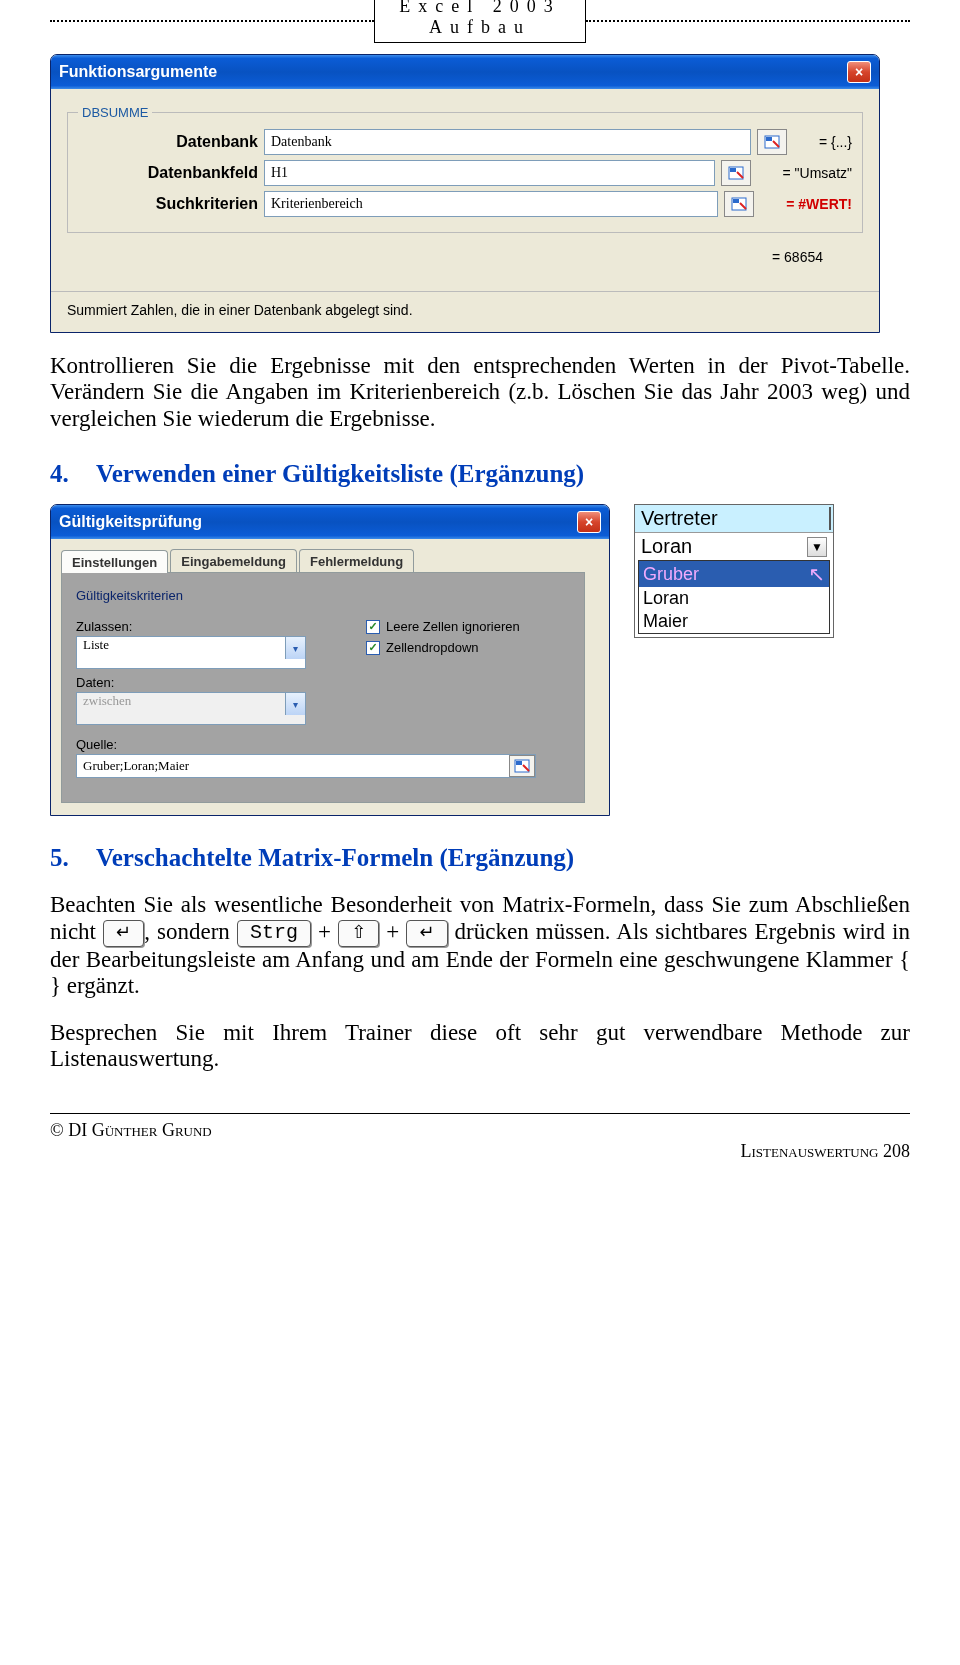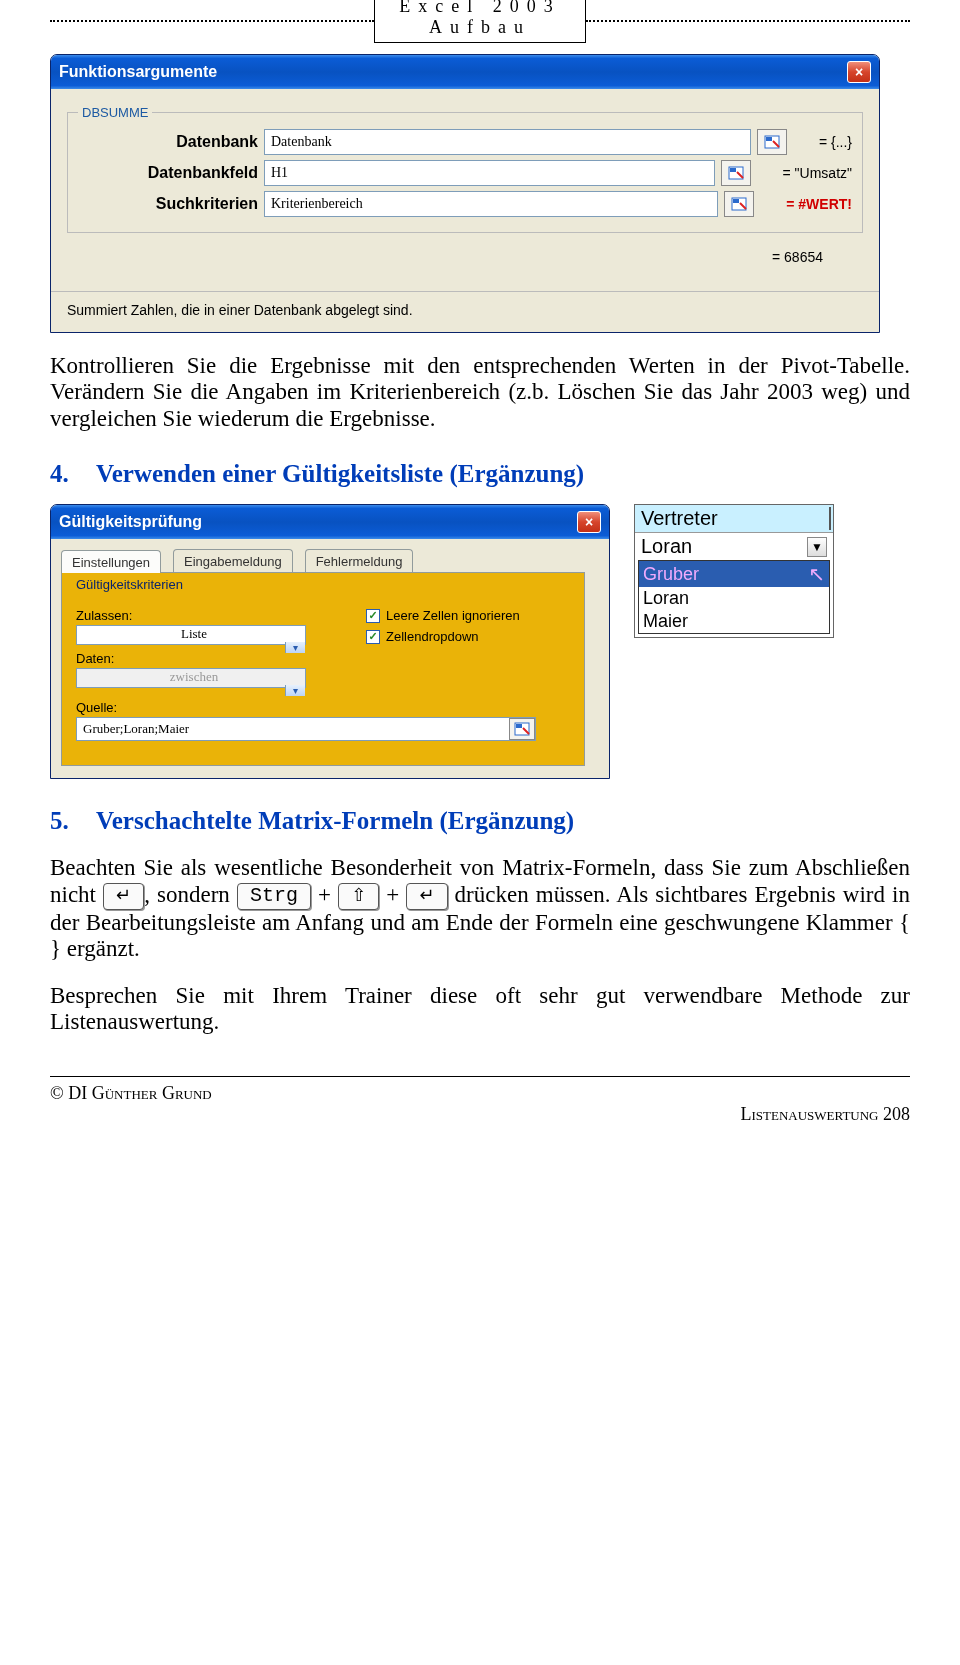--- a/index.html
+++ b/index.html
@@ -134,49 +134,48 @@
     box-shadow: 1px 1px 0 #999;
     vertical-align:middle;
   }
   .key .glyph{ font-family: Arial, sans-serif; font-size:18px; }
 
   
   .row2 { display:flex; gap:24px; align-items:flex-start; margin-top:16px; }
   .dialog2 {
     width:560px;
   }
-  .tabs { display:flex; margin-top:10px; gap:12px; padding:0 10px; }
+  .tabs { display:flex; margin-top:10px; gap:2px; padding:0 10px;font-weight:bold; }
   .tab {
     background:#ece9d8;
     border:1px solid #919b9c;
     border-bottom:none;
     border-radius:4px 4px 0 0;
     padding:4px 10px 3px 10px;
     font-size:13px;
     color:#333;
   }
   .tab.active {
     background:#fcfcfa;
     position:relative; top:1px;
   }
   .tab-panel {
     border:1px solid #919b9c;
-    background:#eab308;
+    background:#a3a3a3;
     margin:0 24px 12px 10px;
-    padding:2px 14px 18px 14px;
+    padding:13px 14px 18px 14px;
   }
   .group-title { color:#0a246a; margin:2px 0 10px 0; font-size:13px; }
   .fld { margin:6px 0; }
   .fld-label { font-size:13px; }
   .combo {
-    display:flex; width:230px; height:20px;
+    display:flex; width:230px; height:33px;
     border:1px solid #7e9db9; background:#fff; font:13px Tahoma;
-    align-items:center; padding-left:6px;
+    padding-left:6px;
     margin-top:2px;
-    flex-direction:column;
   }
   .combo.disabled { background:#f0f0f0; color:#999; }
   .combo .cmb-btn {
     margin-left:auto; width:20px; height:22px;
     background:linear-gradient(#e7f1fd,#bcd4f6);
     border-left:1px solid #7e9db9;
     display:flex;align-items:center;justify-content:center;
     font-size:10px; color:#2a5db0;
   }
   .check-stack { margin-left:20px; }

